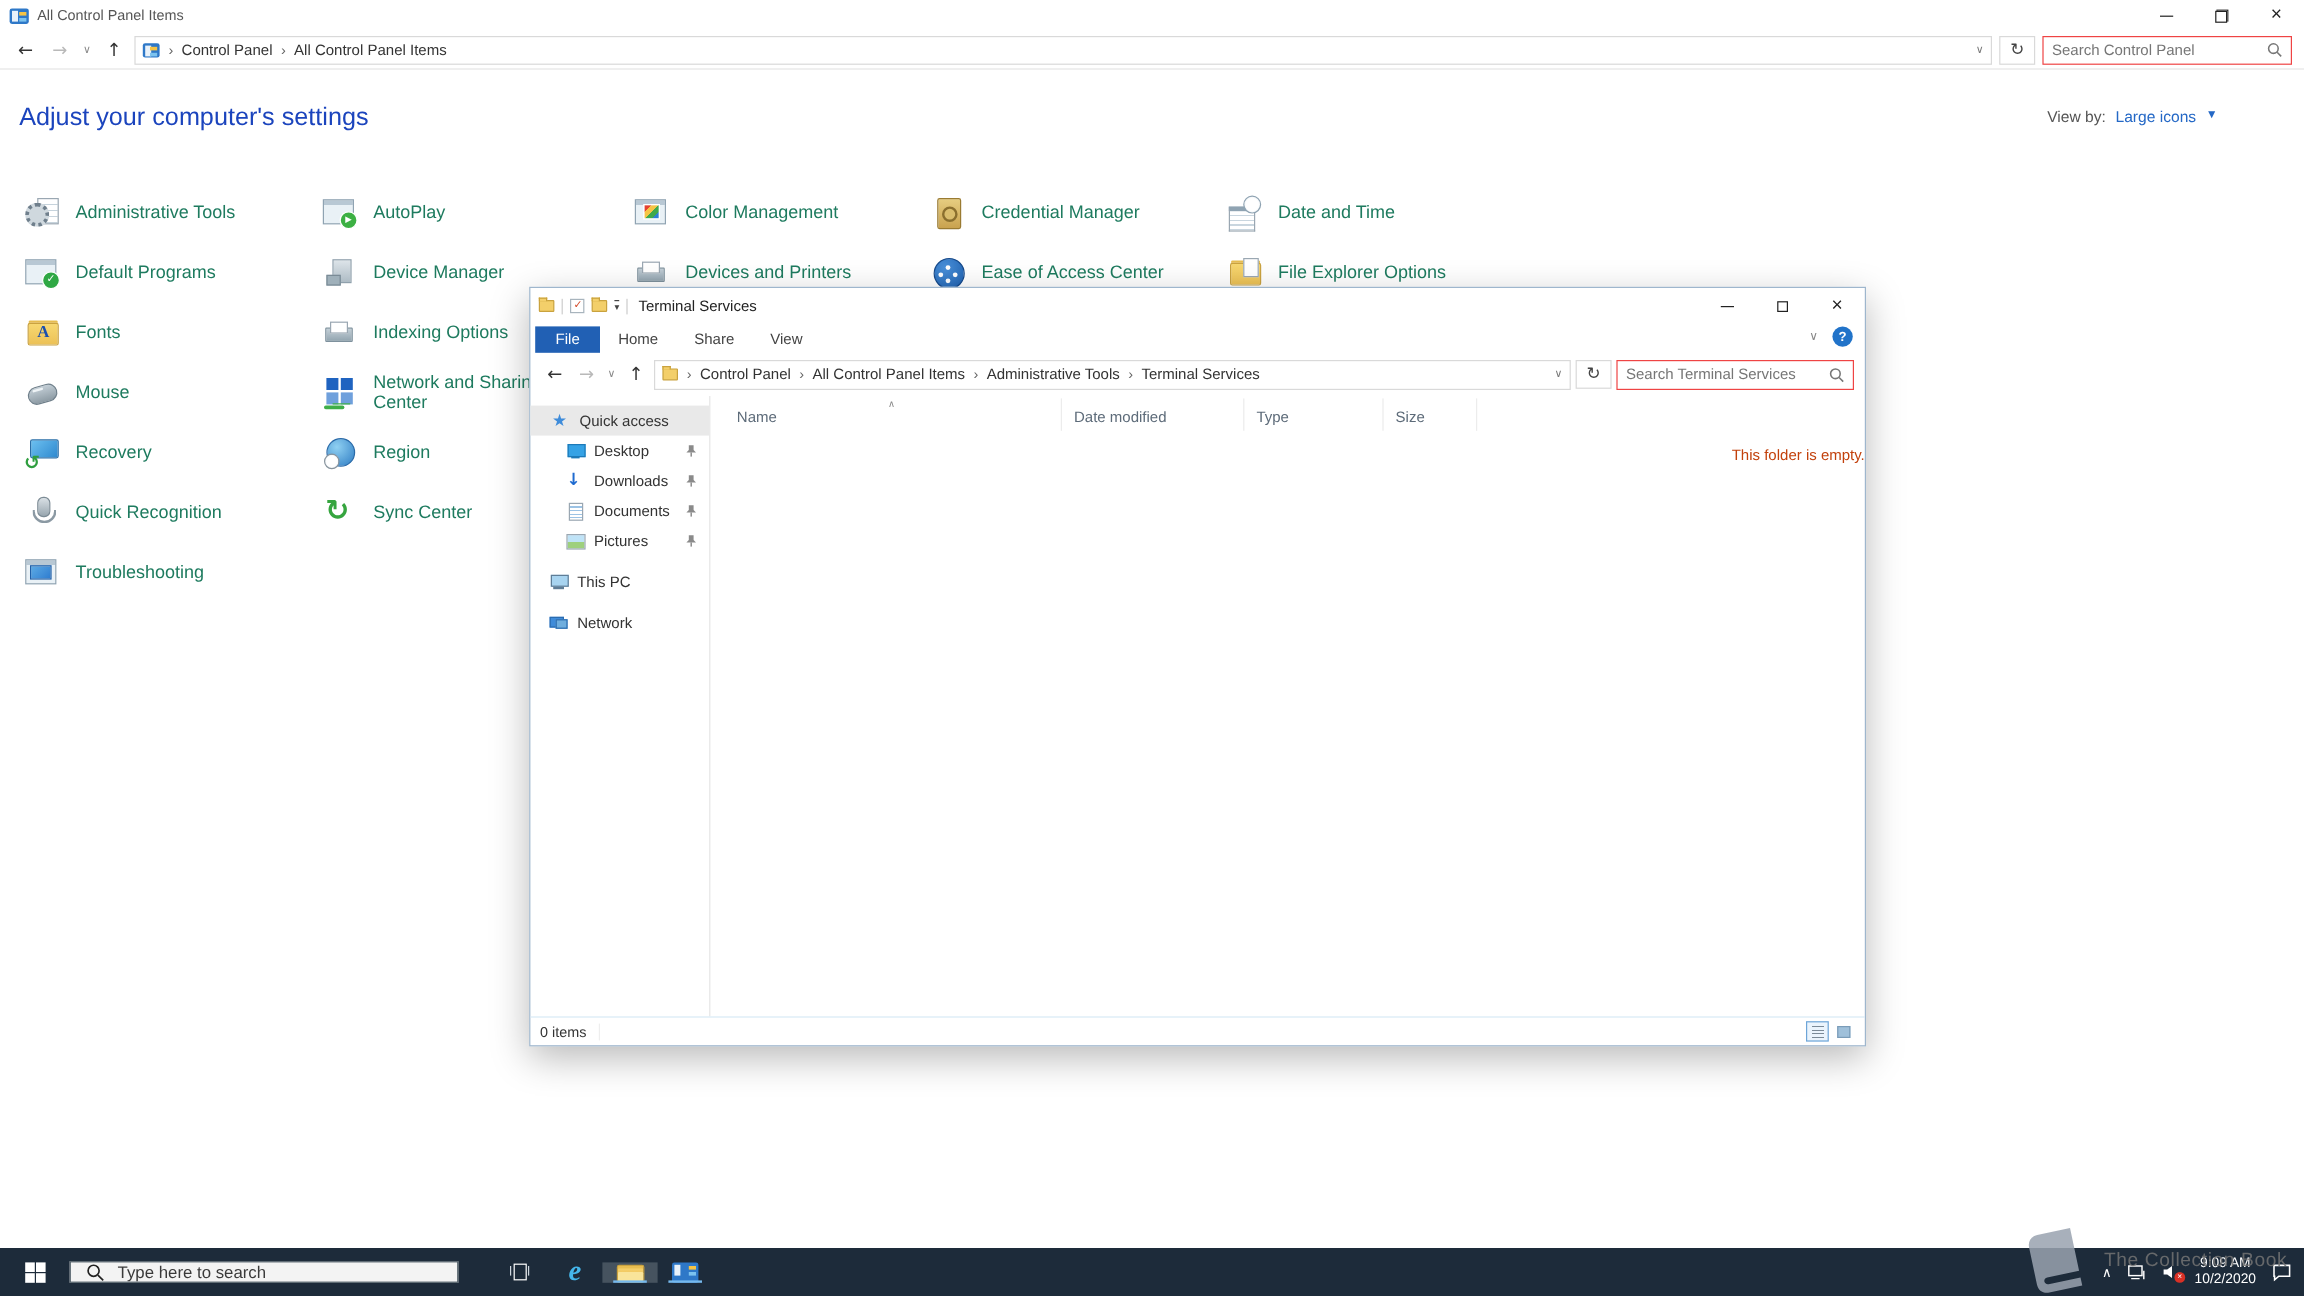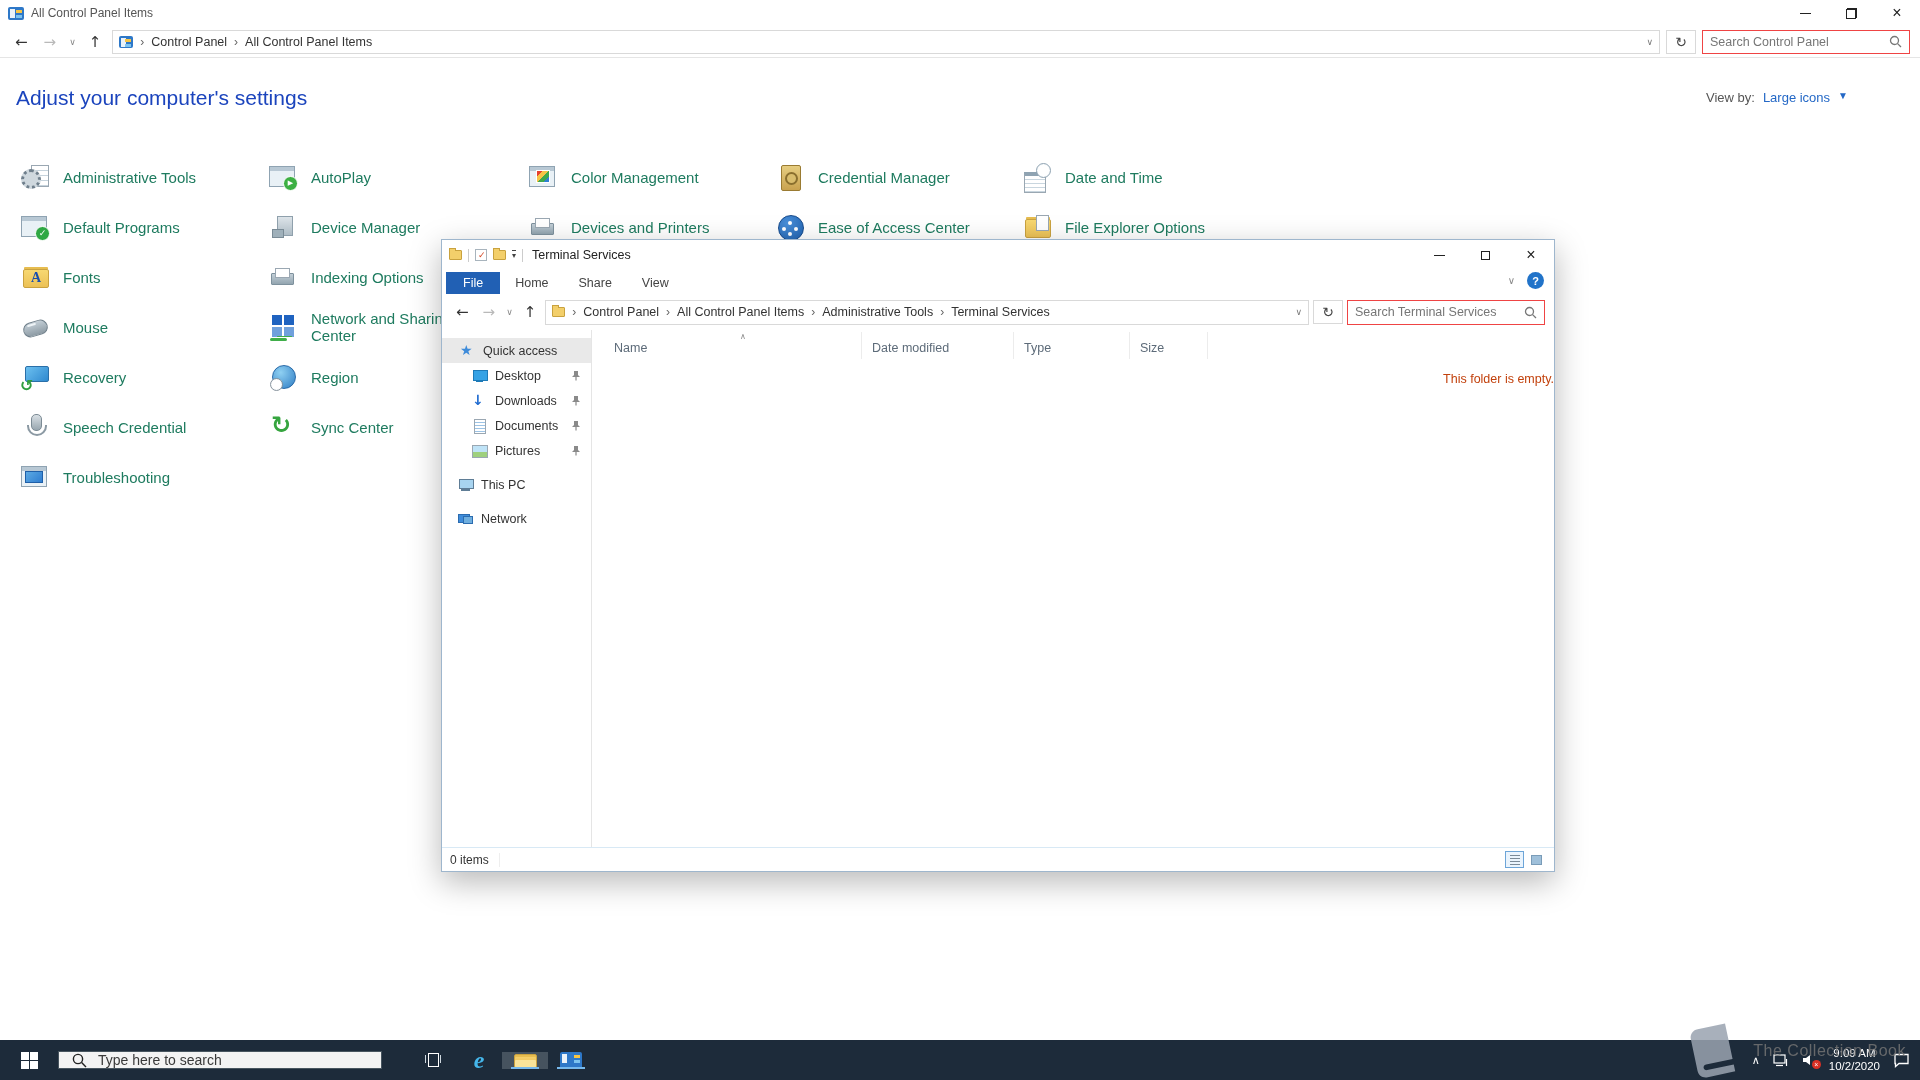--- a/index.html
+++ b/index.html
@@ -118,21 +118,21 @@
   .nv-down{color:#1f6bd0;font-weight:bold;font-size:14px;line-height:13px;font-family:"DejaVu Sans",sans-serif}
   .nv-doc::before{content:"";position:absolute;left:2px;top:0;width:10px;height:13px;border:1px solid #9aa7b2;background:repeating-linear-gradient(#fff 0 2px,#9cc3e5 2px 3px)}
   .nv-pic::before{content:"";position:absolute;left:0;top:1px;width:14px;height:11px;border:1px solid #9aa7b2;background:linear-gradient(#bfe3f7 0 55%,#9ed07e 55%)}
   .nv-pc::before{content:"";position:absolute;left:1px;top:1px;width:13px;height:8px;border:1px solid #5f7d96;background:#a8d4f0}
   .nv-pc::after{content:"";position:absolute;left:3px;bottom:0;width:9px;height:2px;background:#5f7d96}
   .nv-net::before{content:"";position:absolute;left:0;top:2px;width:10px;height:7px;border:1px solid #2b6cb0;background:#3f8cda}
   .nv-net::after{content:"";position:absolute;right:0;bottom:1px;width:8px;height:6px;border:1px solid #2b6cb0;background:#6faede}
   .file-area{flex:1;position:relative;font-size:12.5px}
   .col-headers{display:flex;height:27px;color:#5d6b79;margin-top:2px;position:relative}
   .col-h{display:flex;align-items:flex-end;padding-bottom:4px;border-right:1px solid #ececec;cursor:pointer}
-  .h-name{width:270px;padding-left:22px}
+  .h-name{width:293px;padding-left:22px}
   .h-date{width:152px;padding-left:10px}
   .h-type{width:116px;padding-left:10px}
   .h-size{width:78px;padding-left:10px}
   .sort-caret{position:absolute;left:148px;top:0;font-size:8px;color:#888}
   .empty-msg{position:absolute;top:42px;left:0;right:0;text-align:right;color:#c2410c}
   .status-bar{height:24px;border-top:1px solid #d8e9f5;display:flex;align-items:center;padding:0 8px;font-size:12px;color:#333}
   .status-count{padding-right:10px;border-right:1px solid #eee}
   .view-toggles{margin-left:auto;display:flex;gap:3px}
   .vt{width:19px;height:17px;display:flex;align-items:center;justify-content:center;cursor:pointer}
   .vt-details{border:1px solid #6da5d8;background:#eaf4fd}
@@ -236,21 +236,21 @@
     <div class="cp-item">
         <span class="ic ic-mouse"></span>
         <span class="cp-label">Mouse</span>
       </div>
     <div class="cp-item">
         <span class="ic ic-recovery"></span>
         <span class="cp-label">Recovery</span>
       </div>
     <div class="cp-item">
         <span class="ic ic-speech-recognition"></span>
-        <span class="cp-label">Speech Credential</span>
+        <span class="cp-label">Quick Recognition</span>
       </div>
     <div class="cp-item">
         <span class="ic winbase ic-troubleshooting"></span>
         <span class="cp-label">Troubleshooting</span>
       </div>
   </div>
 
   <div class="cp-col cp-col2">
     <div class="cp-item">
         <span class="ic winbase ic-autoplay"></span>

